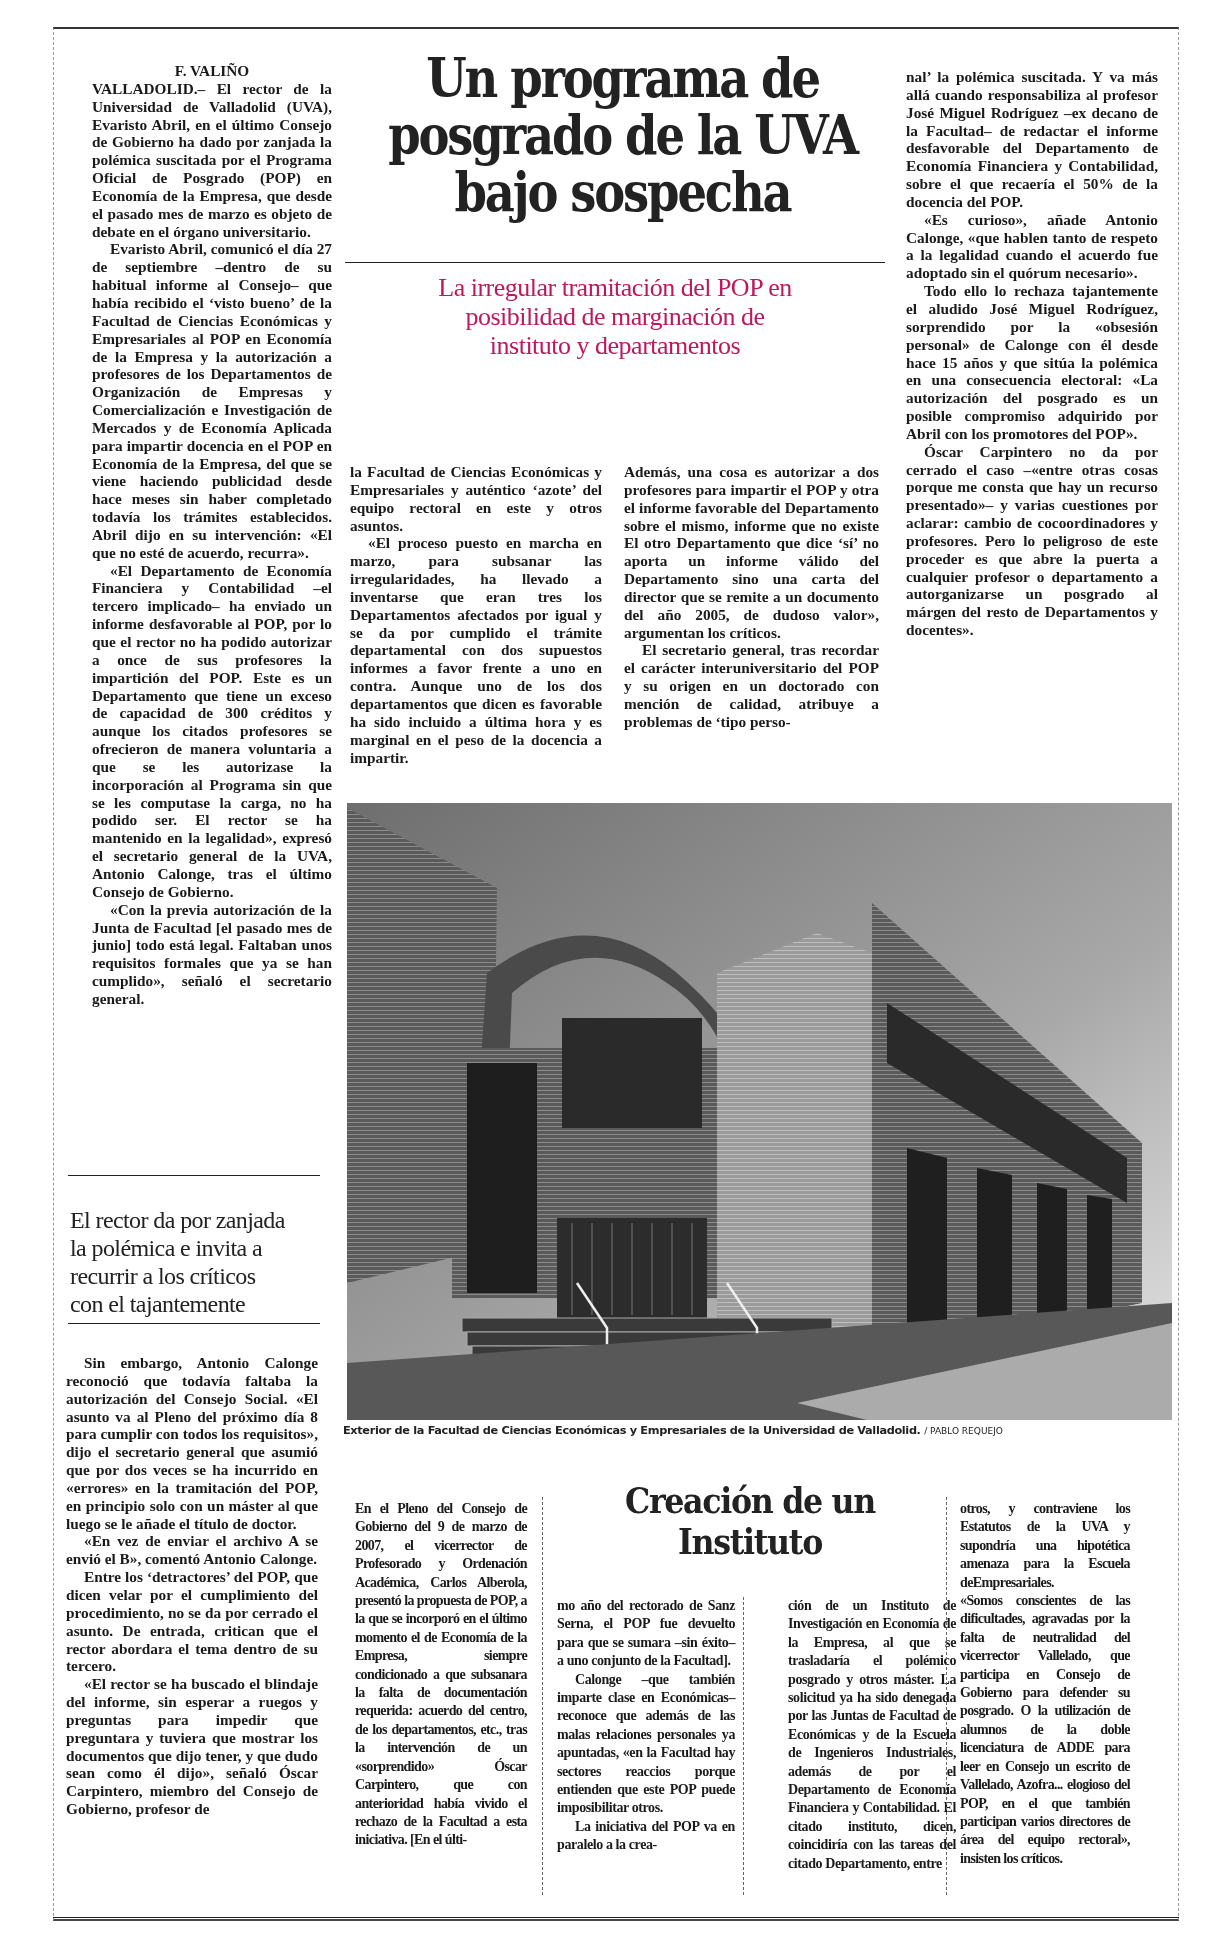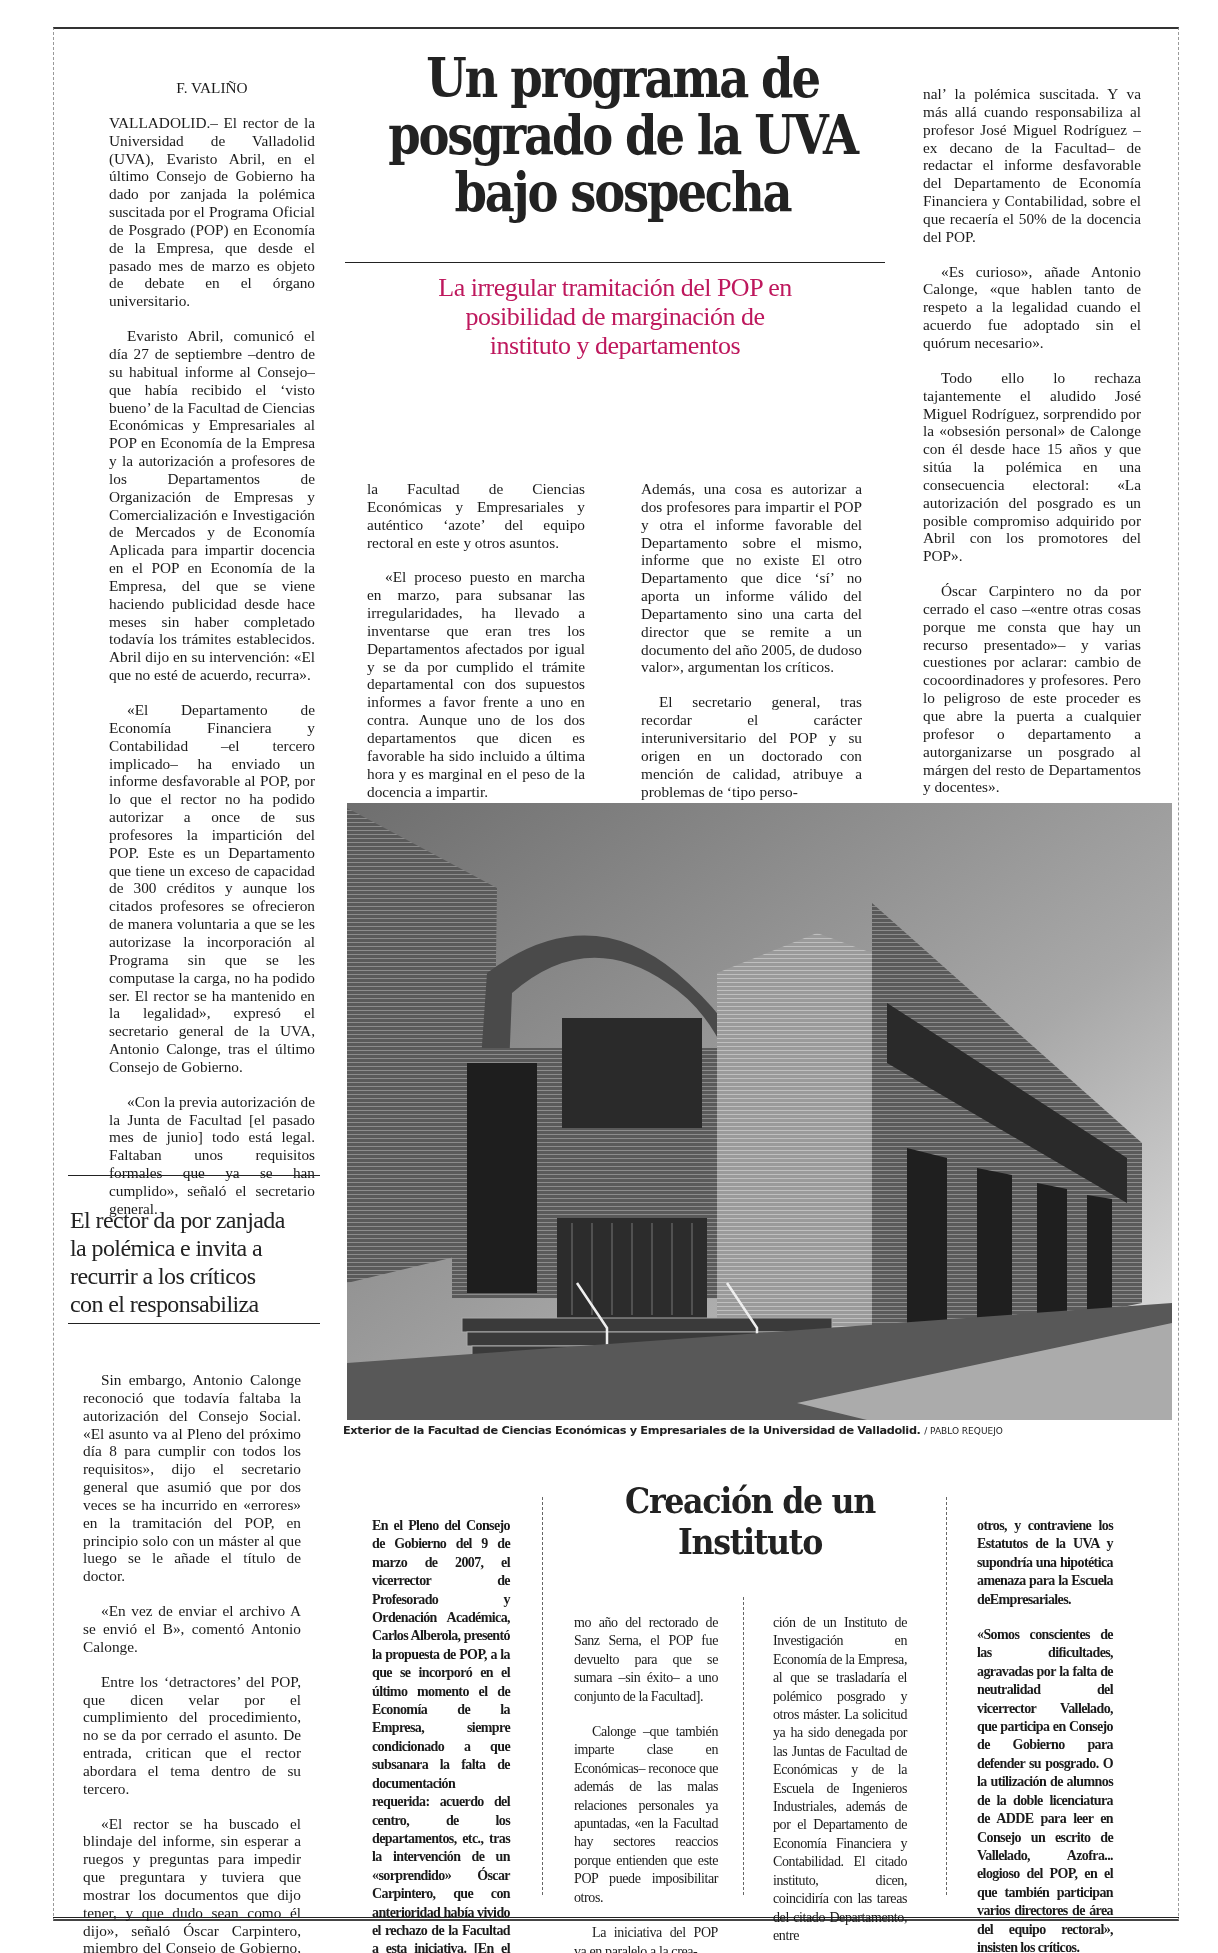--- a/index.html
+++ b/index.html
@@ -3,21 +3,21 @@
 <meta charset="utf-8">
 <style>
   html, body { margin: 0; padding: 0; background: #fff; }
   body { width: 1218px; height: 1953px; position: relative; overflow: hidden;
          font-family: "Liberation Serif", "DejaVu Serif", serif; color: #1a1a1a; }
   .frame { position: absolute; left: 53px; top: 27px; width: 1126px; height: 1894px;
            border-top: 2px solid #333; border-left: 1px dashed #999; border-right: 1px dashed #999;
            border-bottom: 2px solid #444; box-sizing: border-box; }
   .col { position: absolute; font-size: 15.3px; line-height: 17.85px; text-align: justify;
          hyphens: manual; }
-  .col p { margin: 17px; text-indent: 18px; }
+  .col p { margin: 0; text-indent: 18px; font-weight: bold; }
   .col p.noindent { text-indent: 0; }
   .byline { text-align: center; text-indent: 0 !important; }
   .headline { position: absolute; left: 350px; top: 50px; width: 545px; text-align: center;
               font-family: "DejaVu Serif", "Liberation Serif", serif; font-weight: bold;
               font-size: 54px; line-height: 57px; letter-spacing: -2.5px; color: #222;
               transform: scaleX(0.86); transform-origin: center top; }
   .hr { position: absolute; height: 0; border-top: 1.5px solid #222; }
   .subhead { position: absolute; left: 360px; top: 273px; width: 510px; text-align: center;
              font-family: "Liberation Serif", serif; font-size: 26px; line-height: 29px; color: #be185d;
              letter-spacing: -0.5px; }
@@ -142,21 +142,21 @@
 <div class="caption">
   <span>Exterior de la Facultad de Ciencias Económicas y Empresariales de la Universidad de Valladolid.</span>
   <span class="credit">/ PABLO REQUEJO</span>
 </div>
 
 <div class="hr" style="left:68px; top:1175px; width:252px; border-top-width:1px;"></div>
 <div class="pullquote">
   <div>El rector da por zanjada</div>
   <div>la polémica e invita a</div>
   <div>recurrir a los críticos</div>
-  <div>con el responsabiliza</div>
+  <div>con el tajantemente</div>
 </div>
 <div class="hr" style="left:68px; top:1323px; width:252px; border-top-width:1px;"></div>
 
 <div class="col" style="left:66px; top:1354px; width:252px;">
   <p>Sin embargo, Antonio Calonge reconoció que todavía faltaba la autorización del Consejo Social. «El asunto va al Pleno del próximo día 8 para cumplir con todos los requisitos», dijo el secretario general que asumió que por dos veces se ha incurrido en «errores» en la tramitación del POP, en principio solo con un máster al que luego se le añade el título de doctor.</p>
   <p>«En vez de enviar el archivo A se envió el B», comentó Antonio Calonge.</p>
   <p>Entre los ‘detractores’ del POP, que dicen velar por el cumplimiento del procedimiento, no se da por cerrado el asunto. De entrada, critican que el rector abordara el tema dentro de su tercero.</p>
   <p>«El rector se ha buscado el blindaje del informe, sin esperar a ruegos y preguntas para impedir que preguntara y tuviera que mostrar los documentos que dijo tener, y que dudo sean como él dijo», señaló Óscar Carpintero, miembro del Consejo de Gobierno, profesor de</p>
 </div>
 
@@ -172,21 +172,21 @@
   <div>Instituto</div>
 </div>
 
 <div class="col bold-col" style="left:557px; top:1597px; width:178px;">
   <p class="noindent">mo año del rectorado de Sanz Serna, el POP fue devuelto para que se sumara –sin éxito– a uno conjunto de la Facultad].</p>
   <p>Calonge –que también imparte clase en Económicas– reconoce que además de las malas relaciones personales ya apuntadas, «en la Facultad hay sectores reaccios porque entienden que este POP puede imposibilitar otros.</p>
   <p>La iniciativa del POP va en paralelo a la crea-</p>
 </div>
 <div class="vrule" style="left:743px; top:1597px; height:298px;"></div>
 
-<div class="col bold-col" style="left:756px; top:1597px; width:168px;">
+<div class="col bold-col" style="left:788px; top:1597px; width:168px;">
   <p class="noindent">ción de un Instituto de Investigación en Economía de la Empresa, al que se trasladaría el polémico posgrado y otros máster. La solicitud ya ha sido denegada por las Juntas de Facultad de Económicas y de la Escuela de Ingenieros Industriales, además de por el Departamento de Economía Financiera y Contabilidad. El citado instituto, dicen, coincidiría con las tareas del citado Departamento, entre</p>
 </div>
 <div class="vrule" style="left:946px; top:1497px; height:398px;"></div>
 
 <div class="col bold-col heavy" style="left:960px; top:1500px; width:170px;">
   <p class="noindent">otros, y contraviene los Estatutos de la UVA y supondría una hipotética amenaza para la Escuela deEmpresariales.</p>
   <p class="noindent">«Somos conscientes de las dificultades, agravadas por la falta de neutralidad del vicerrector Vallelado, que participa en Consejo de Gobierno para defender su posgrado. O la utilización de alumnos de la doble licenciatura de ADDE para leer en Consejo un escrito de Vallelado, Azofra... elogioso del POP, en el que también participan varios directores de área del equipo rectoral», insisten los críticos.</p>
 </div>
 
 </body></html>

